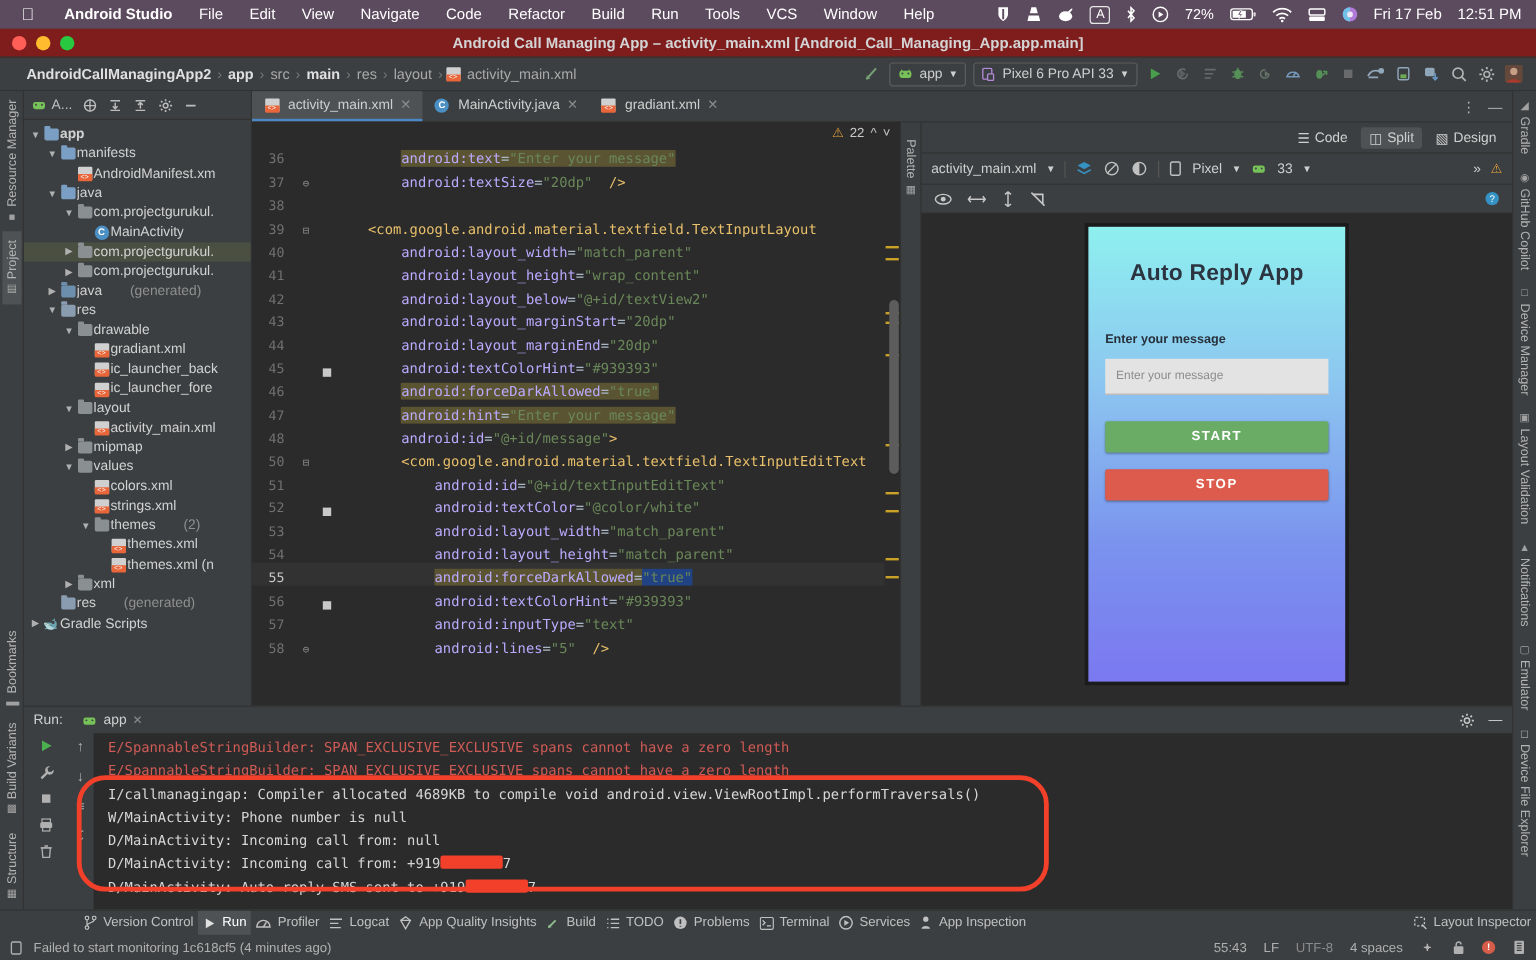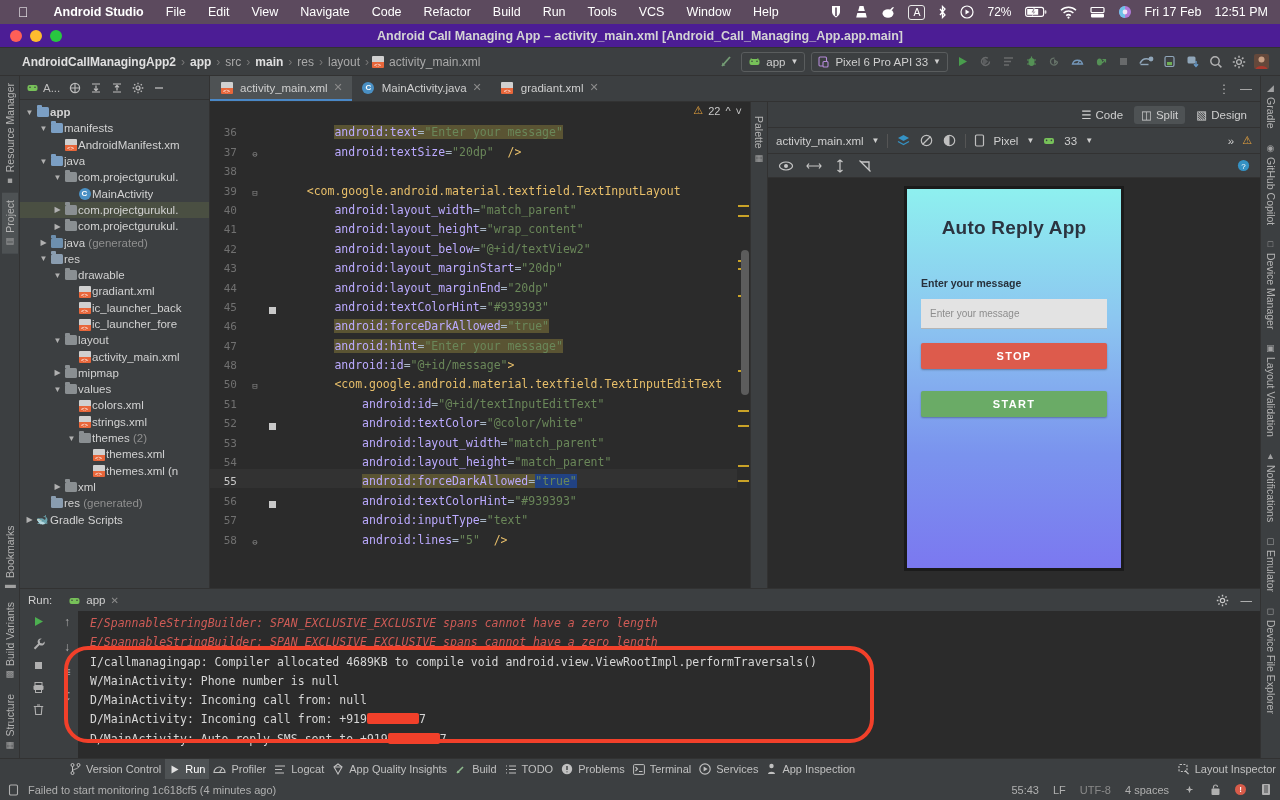--- a/index.html
+++ b/index.html
@@ -21,21 +21,21 @@
   .macbar .mitem.bold{ font-weight:bold; }
   .macbar .spacer{ flex:1 1 auto; }
   .macbar .tray{ display:flex; align-items:center; gap:13px; padding-right:4px; }
   .macbar .tray .ic{ display:inline-flex; align-items:center; justify-content:center; }
   .macbar .clock{ font-size:12.5px; white-space:nowrap; }
   .battpct{ font-size:12px; }
   .boxA{ border:1px solid #e8e8e8; border-radius:3px; padding:0px 4px; font-size:10.5px; line-height:13px;}
 
   
   .titlebar{
-    height:24px; background:#4c1d95; display:flex; align-items:center;
+    height:24px; background:#7f1d1d; display:flex; align-items:center;
     border-bottom:1px solid #323232; position:relative;
   }
   .traffic{ display:flex; gap:8px; padding-left:10px; }
   .dot{ width:12px; height:12px; border-radius:50%; }
   .dot.r{ background:#ff5f57; } .dot.y{ background:#febc2e; } .dot.g{ background:#28c840; }
   .wtitle{
     position:absolute; left:0; right:0; text-align:center; font-size:12.5px;
     font-weight:bold; color:#d4d4d4; pointer-events:none;
   }
 
@@ -83,21 +83,21 @@
     height:24px; display:flex; align-items:center; gap:9px; padding:0 6px; color:#bdbdbd;
     border-bottom:1px solid #323232; font-size:11px;
   }
   .ptools .ptitle{ display:flex; align-items:center; gap:4px; font-size:11.5px;}
   .tree{ flex:1 1 auto; padding-top:4px; overflow:hidden; font-size:11.5px; }
   .trow{ display:flex; align-items:center; height:16.3px; white-space:nowrap; padding-left:4px; }
   .trow.sel{ background:#4a4f42; }
   .arrow{ width:11px; text-align:center; color:#b0b0b0; font-size:8px; flex:0 0 11px;}
   .tico{ width:15px; flex:0 0 15px; display:flex; align-items:center; justify-content:center; }
   .tlabel{ color:#d2d2d2; overflow:hidden; }
-  .tlabel .muted{ color:#8f8f8f; }
+  .tlabel .muted{ color:#8f8f8f;margin-left:20px; }
   .folder{ width:12px;height:10px;background:#7b9fc4;border-radius:1.5px; position:relative;}
   .folder.grey{ background:#8a8f92; }
   .folder:before{ content:""; position:absolute; top:-2.5px; left:0; width:5px;height:3px;background:inherit;border-radius:1px 1px 0 0;}
   .xmlico{ width:12px;height:11px;background:#d0d0d0;border-radius:1px;position:relative;}
   .xmlico:after{ content:"<>"; position:absolute; bottom:-1px; left:0; right:0; font-size:6px; line-height:6px;
     text-align:center; color:#fff; background:#e8663a; border-radius:0 0 1px 1px;}
   .jico{ width:12px;height:12px;border-radius:50%;background:#4a90c4;color:#fff;font-size:8px;
     display:flex;align-items:center;justify-content:center;font-weight:bold;}
   .droidico{ color:#77c159; font-size:10px;}
 
@@ -187,21 +187,21 @@
   .runtab{ display:flex; align-items:center; gap:5px; padding:2px 8px; }
   .runhdr .right{ margin-left:auto; display:flex; gap:12px; align-items:center;}
   .runmain{ flex:1 1 auto; display:flex; min-height:0; }
   .runrail{ width:36px; display:flex; flex-direction:column; align-items:center; gap:9px;
     padding-top:4px; color:#b0b0b0; }
   .runrail2{ width:22px; display:flex; flex-direction:column; align-items:center; gap:11px;
     padding-top:4px; color:#b0b0b0; }
   .console{ flex:1 1 auto; background:#2b2b2b; position:relative; overflow:hidden;
     font-family:"DejaVu Sans Mono", monospace; font-size:11.5px; padding-top:3px;}
   .logline{ height:19.3px; line-height:19.3px; padding-left:12px; white-space:pre; }
-  .err{ color:#cf5b56;font-style:italic; }
+  .err{ color:#cf5b56; }
   .inf{ color:#d6d6d6; }
   .redact{ display:inline-block; width:52px; height:11px; background:#f2402a; border-radius:2px;
     vertical-align:-1px; }
   .annot{ position:absolute; border:4px solid #f2402a; border-radius:24px; pointer-events:none; }
 
   
   .toolwin{
     position:absolute; left:0; right:0; bottom:21px; height:21px; background:#3c3f41;
     border-top:1px solid #323232; display:flex; align-items:center; font-size:11px; color:#c0c0c0;
   }
@@ -908,22 +908,22 @@
           </div>
 
           <div class="prevcanvas">
             <div class="phone">
               <div class="screen">
                 <div class="apptitle">Auto Reply App</div>
                 <div class="plabel">Enter your message</div>
                 <div class="pinput">
                   <span>Enter your message</span>
                 </div>
+                <div class="pbtn start">START</div>
                 <div class="pbtn stop">STOP</div>
-                <div class="pbtn start">START</div>
               </div>
             </div>
             <div class="zoomctl">
               <div class="zbox">
                 <div class="zbtn">
                   <svg class="svgic" width="14" height="14" viewBox="0 0 14 14">
                       <path d="M4 9V4.2a.9.9 0 011.8 0V7V2.8a.9.9 0 011.8 0V7V3.4a.9.9 0 011.8 0V7.5V5.2a.9.9 0 011.7 0v4c0 2.2-1.6 3.6-3.6 3.6-2 0-3.2-1-3.9-2.6L3 8.3c-.3-.8.9-1.4 1.3-.6z" fill="#cfcfcf"></path>
                     </svg>
                 </div>
               </div>

